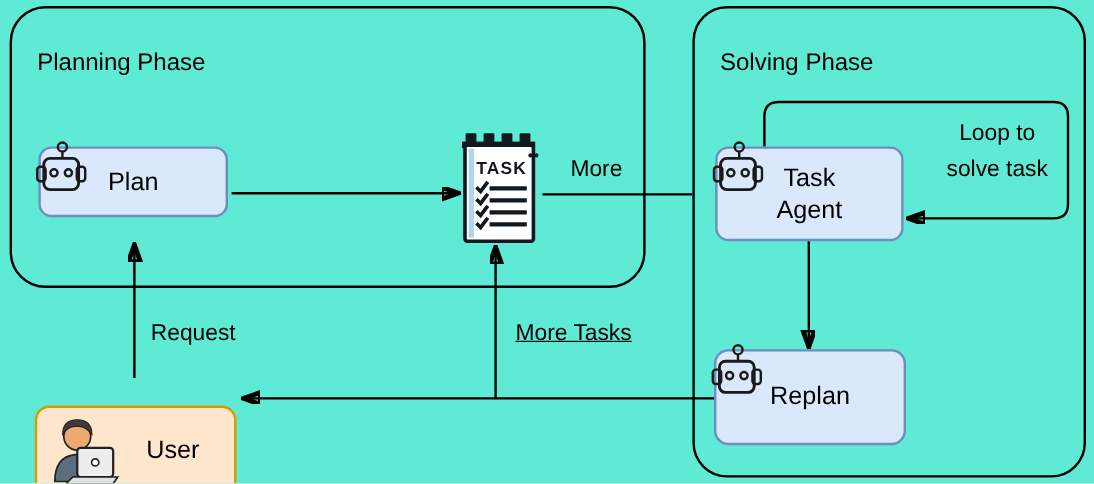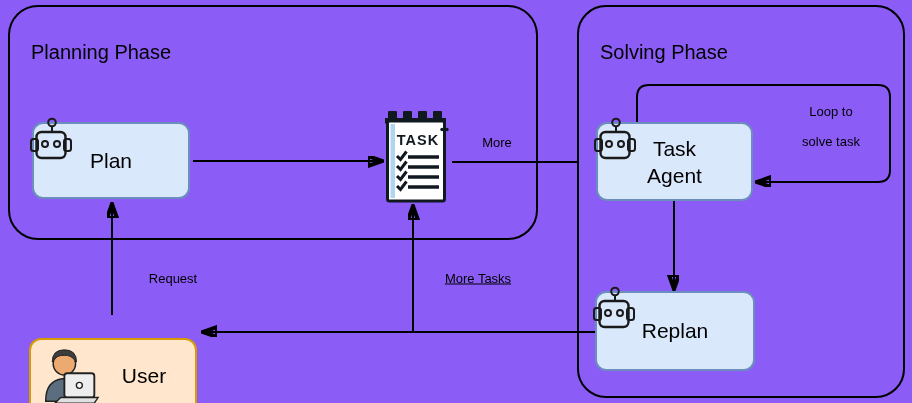--- a/index.html
+++ b/index.html
@@ -1,46 +1,46 @@
 <!DOCTYPE html>
 <html><head>
 <meta charset="utf-8">
 <style>
   html,body{margin:0;padding:0;background:#ffffff;}
   .canvas{
-    position:relative;width:912px;height:403px;background:#8b5cf6;
+    position:relative;width:912px;height:403px;background:#5eead4;
     font-family:"Liberation Sans",sans-serif;color:#000;overflow:hidden;
   }
   .container{position:absolute;box-sizing:border-box;border:2px solid #000;background:transparent;}
   .container.planning{left:8px;top:5px;width:530px;height:235px;border-radius:30px;}
   .container.solving{left:577px;top:5px;width:328px;height:393px;border-radius:29px;}
   .container-label{position:absolute;left:21px;top:34px;font-size:20px;white-space:nowrap;}
 
   .wires{position:absolute;left:0;top:0;width:912px;height:403px;z-index:2;}
   .wires path{stroke:#000;stroke-width:2;fill:none;}
 
   .node{position:absolute;box-sizing:border-box;display:flex;align-items:center;justify-content:center;
         font-size:21px;z-index:3;}
   .node.blue{background:#dae8fc;border:2px solid #6c8ebf;border-radius:11px;}
-  .node.plan{left:32px;top:122px;width:158px;height:77px;}
+  .node.plan{left:32px;top:122px;width:158px;height:59px;}
   .node.task-agent{left:596px;top:122px;width:157px;height:79px;flex-direction:column;line-height:27px;}
-  .node.replan{left:595px;top:291px;width:160px;height:80px;}
+  .node.replan{left:595px;top:291px;width:160px;height:80px;border-radius:12px;}
   .node.user{left:29px;top:314px;width:168px;height:76px;background:#ffe6cc;border:2px solid #d79b00;
              border-radius:12px;justify-content:flex-start;padding:0 8px;margin-top:24px;}
   .node.user .label-wrap{flex:1;text-align:center;}
   .robot-icon{position:absolute;left:-6px;top:-7px;width:46px;height:48px;}
   .person-icon{width:62px;height:58px;flex:0 0 auto;}
 
   .task-pad{position:absolute;left:384px;top:109px;width:68px;height:95px;z-index:3;}
 
-  .edge-label{position:absolute;font-size:13px;white-space:nowrap;z-index:4;
+  .edge-label{position:absolute;font-size:19px;white-space:nowrap;z-index:4;
               transform:translate(-50%,-50%);text-align:center;}
   .edge-label.generate{left:285px;top:135px;}
   .edge-label.exec{left:497px;top:142px;}
-  .edge-label.request{left:173px;top:278px;}
+  .edge-label.request{left:161px;top:278px;}
   .edge-label.respond{left:306px;top:309px;}
   .edge-label.more{left:478px;top:278px;text-decoration:underline;}
   .edge-label.loop{left:831px;top:127px;line-height:30px;}
 </style>
 </head>
 <body>
 
 <div class="canvas">
 
   <div class="container planning">

